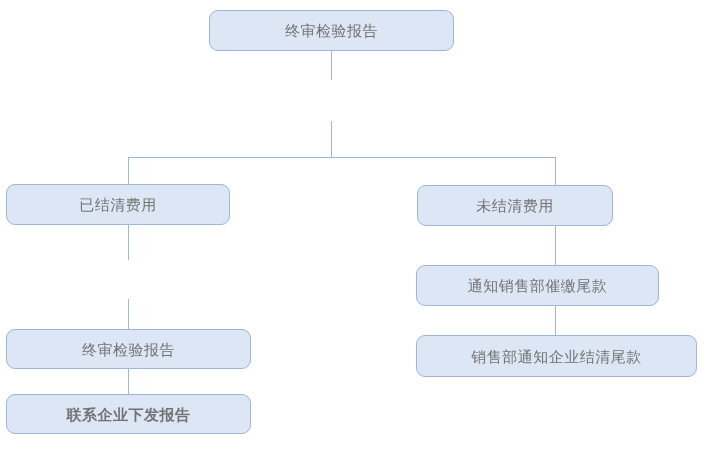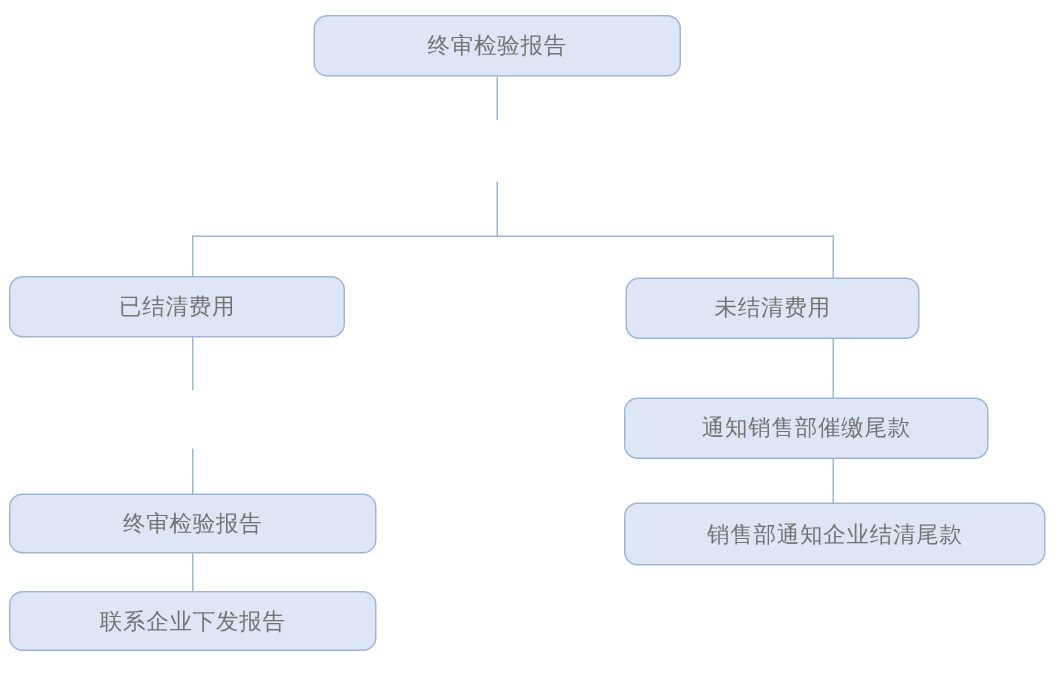--- a/index.html
+++ b/index.html
@@ -69,16 +69,16 @@
     </div>
     <div class="node" style="left: 416px; top: 265px; width: 243px; height: 41px; background: rgb(220, 230, 245); border-color: rgb(158, 182, 216); justify-content: center;">
       <span class="node-label">通知销售部催缴尾款</span>
     </div>
     <div class="node" style="left: 6px; top: 329px; width: 245px; height: 40px; background: rgb(220, 230, 245); border-color: rgb(158, 182, 216);">
       <span class="node-label">终审检验报告</span>
     </div>
     <div class="node" style="left: 416px; top: 335px; width: 281px; height: 42px; background: rgb(220, 230, 245); border-color: rgb(158, 182, 216);">
       <span class="node-label">销售部通知企业结清尾款</span>
     </div>
-    <div class="node" style="left: 6px; top: 394px; width: 245px; height: 40px; background: rgb(220, 230, 245); border-color: rgb(158, 182, 216);">
+    <div class="node" style="left: 6px; top: 394px; width: 245px; height: 40px; background: rgb(220, 230, 245); border-color: rgb(158, 182, 216); font-weight: bold;">
       <span class="node-label">联系企业下发报告</span>
     </div>
   </div>
 
 </body></html>

